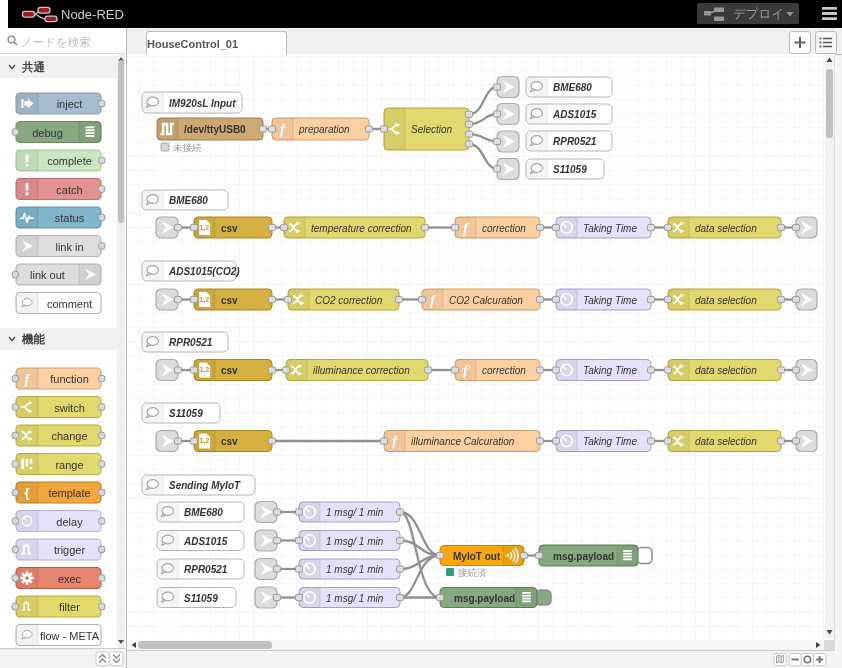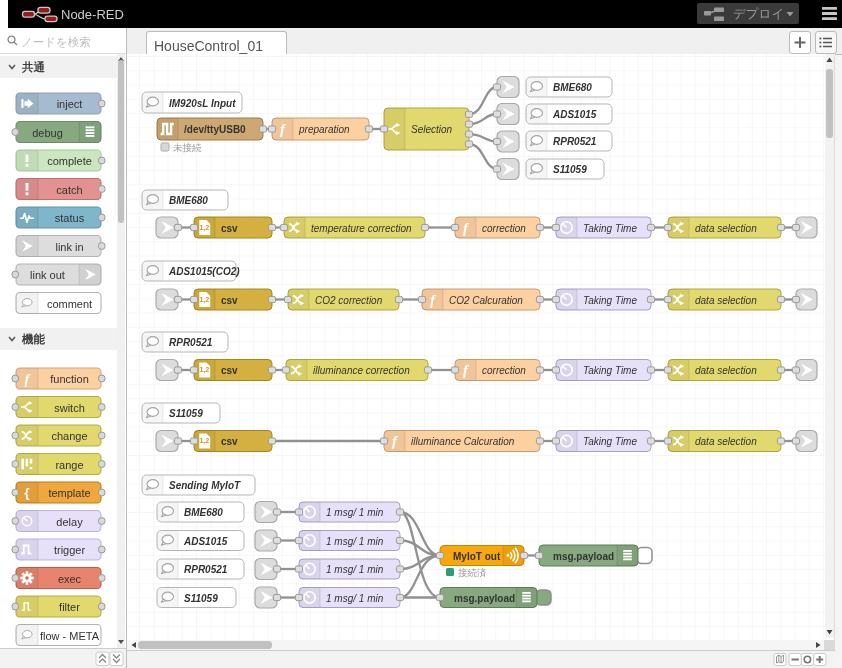--- a/index.html
+++ b/index.html
@@ -276,21 +276,21 @@
  <svg width="127" height="20">
   <rect x="96" y="3" width="13" height="13.5" rx="2" fill="#fff" stroke="#ccc"></rect>
   <path d="M99,9 l3.5,-3.5 l3.5,3.5 M99,13.5 l3.5,-3.5 l3.5,3.5" stroke="#888" stroke-width="1.3" fill="none"></path>
   <rect x="110" y="3" width="13" height="13.5" rx="2" fill="#fff" stroke="#ccc"></rect>
   <path d="M113,10 l3.5,3.5 l3.5,-3.5 M113,5.5 l3.5,3.5 l3.5,-3.5" stroke="#888" stroke-width="1.3" fill="none"></path>
  </svg>
 </div>
 
 <div class="abs" style="left:127px;top:28px;width:715px;height:27px;background:#f0f0f0;border-bottom:1px solid #bbb"></div>
 <div class="abs" style="left:146px;top:31px;width:141px;height:24px;background:#fff;border:1px solid #bbb;border-bottom:none;border-radius:3px 3px 0 0"></div>
-<div class="abs" style="left:154px;top:38px;font-size:14px;font-weight:normal;color:#555">HouseControl_01</div>
+<div class="abs" style="left:147px;top:38px;font-size:11px;font-weight:bold;color:#555">HouseControl_01</div>
 <div class="abs" style="left:789px;top:31px;width:22px;height:23px;background:#fff;border:1px solid #bbb;border-radius:3px">
  <svg width="20" height="21">
       <path d="M10,5 v11 M4.5,10.5 h11" stroke="#666" stroke-width="2"></path>
     </svg>
 </div>
 <div class="abs" style="left:815px;top:31px;width:22px;height:23px;background:#f7f7f7;border:1px solid #bbb;border-radius:3px">
  <svg width="20" height="21">
   <g stroke="#555" stroke-width="1.6">
         <path d="M7,6.5 h9 M7,10.5 h9 M7,14.5 h9"></path>
       </g>

